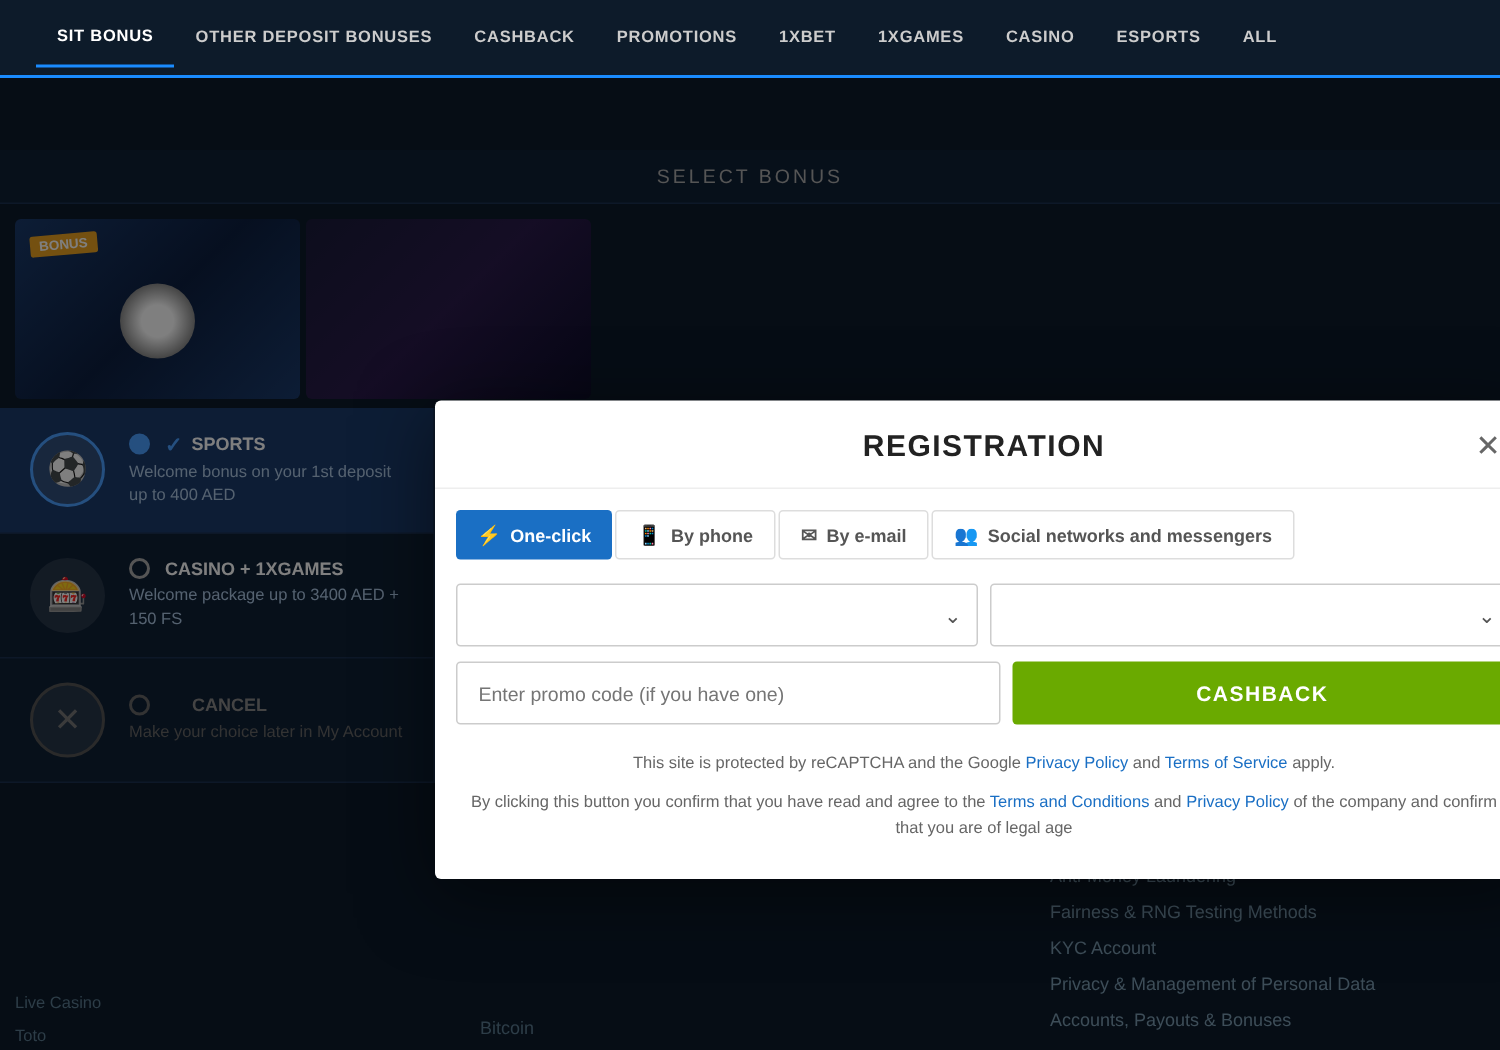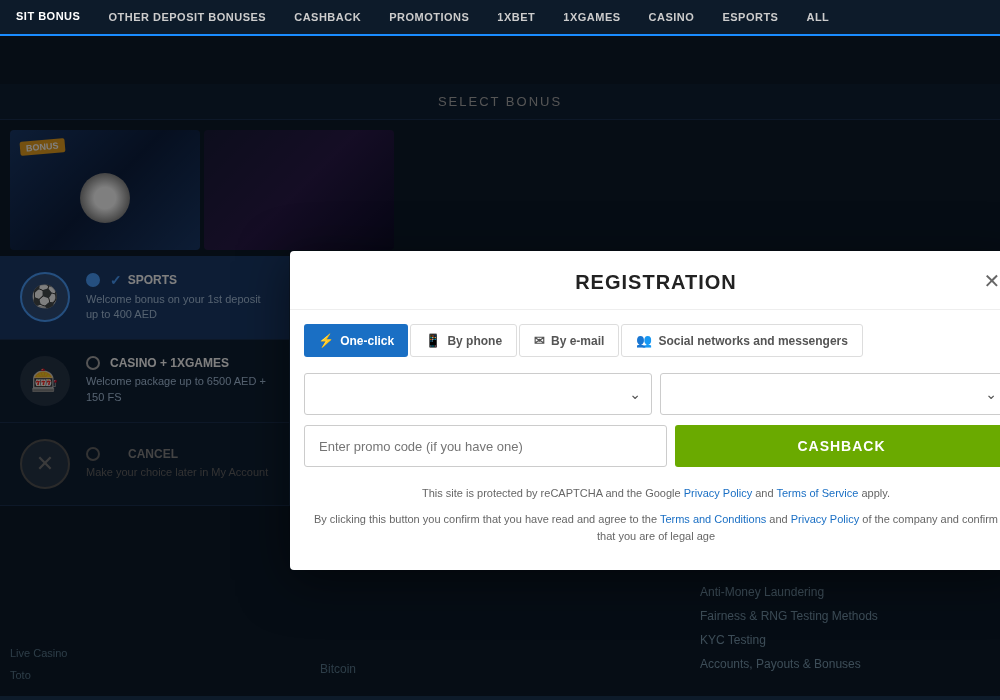--- a/index.html
+++ b/index.html
@@ -10,23 +10,23 @@
       height: 700px;
       overflow: hidden;
       position: relative;
     }
 
     
     .top-nav {
       background: #0d1b2a;
       display: flex;
       align-items: center;
-      height: 36px;
+      height: 52px;
       border-bottom: 2px solid #1a8cff;
-      padding: 0 2px;
+      padding: 0 24px;
     }
     .top-nav .nav-item {
       color: #ccc;
       font-size: 11px;
       font-weight: bold;
       padding: 0 14px;
       height: 40px;
       display: flex;
       align-items: center;
       cursor: pointer;
@@ -408,21 +408,21 @@
       </div>
     </div>
 
     <div class="panel-item">
       <div class="panel-icon">🎰</div>
       <div class="panel-text">
         <div class="panel-title">
           <span class="panel-radio"></span>
           <span>CASINO + 1XGAMES</span>
         </div>
-        <div class="panel-desc">Welcome package up to 6500 AED + 150 FS</div>
+        <div class="panel-desc">Welcome package up to 3400 AED + 150 FS</div>
       </div>
     </div>
 
     <div class="panel-item">
       <div class="panel-icon cancel-icon" style="border:2px solid #555; color:#777;">✕</div>
       <div class="panel-text">
         <div class="panel-title cancel-title" style="color:#888;">
           <span class="panel-radio" style="border-color:#666;"></span>
           <span style="color:#888;">CANCEL</span>
         </div>
@@ -434,21 +434,22 @@
   <div class="left-footer">
     <a>Live Casino</a>
     <a>Toto</a>
   </div>
 
   <div class="bottom-center">Bitcoin</div>
 
   <div class="footer-links">
     <a>Anti-Money Laundering</a>
     <a>Fairness &amp; RNG Testing Methods</a>
-    <a>KYC Testing</a>
+    <a>KYC Account</a>
+    <a>Privacy &amp; Management of Personal Data</a>
     <a>Accounts, Payouts &amp; Bonuses</a>
   </div>
 
   <div class="overlay"></div>
 
   <div class="modal">
 
     <div class="modal-header">
       <h2 class="modal-title">REGISTRATION</h2>
       <div class="modal-close">✕</div>

